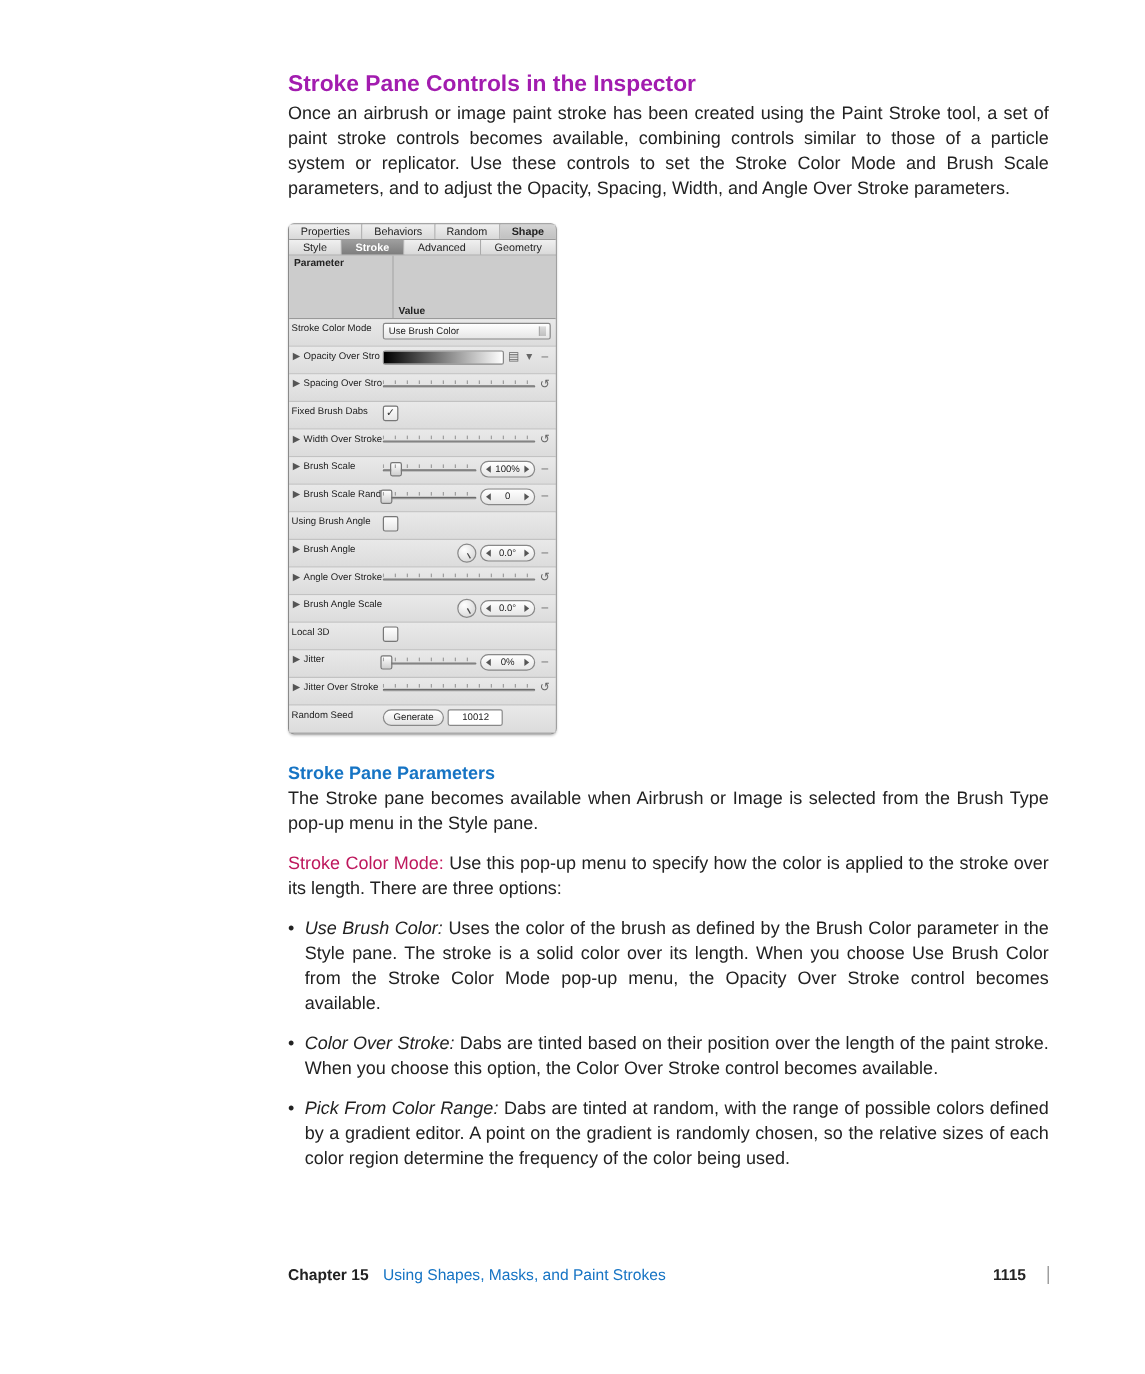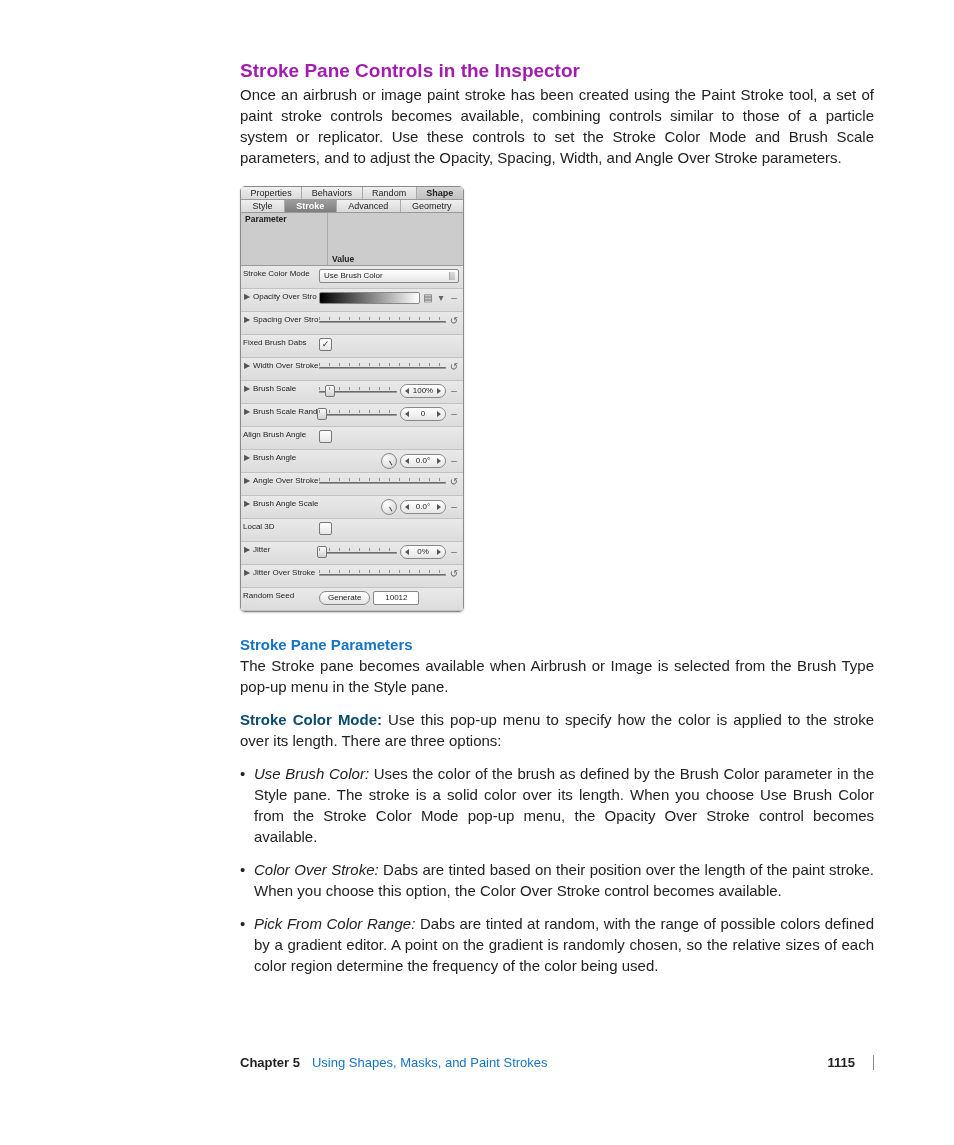--- a/index.html
+++ b/index.html
@@ -23,22 +23,22 @@
     font-weight: 700;
     margin: 0 0 2px 0;
   }
   h3.subsection-title {
     color: #1674c4;
     font-size: 15px;
     font-weight: 700;
     margin: 22px 0 2px 0;
   }
   span.term-label {
-    color: #0c4a6e;
-    font-weight: 700;
+    color: #be185d;
+    font-weight: 400;
   }
   p.body-text {
     margin: 0 0 12px 0;
     line-height: 1.40;
     text-align: justify;
   }
   ul.bullets {
     list-style: none;
     padding: 0;
     margin: 0 0 14px 0;
@@ -316,21 +316,21 @@
         <div class="slider-track">
             <div class="slider-thumb" style="left:4%"></div>
           </div>
         <div class="stepper">0</div>
         <span class="reset-icon">–</span>
       </div>
     </div>
 
     <div class="param-row">
       <div class="name-cell">
-          <span>Align Brush Angle</span>
+          <span>Using Brush Angle</span>
         </div>
       <div class="value-cell">
         <span class="checkbox"></span>
       </div>
     </div>
 
     <div class="param-row">
       <div class="name-cell">
           <span class="disclosure">▶</span>
           <span>Brush Angle</span>
@@ -436,18 +436,18 @@
     </li>
     <li>
       <span class="bullet-mark">•</span>
       <span class="option-name">Pick From Color Range:</span>
       <span> </span>
       <span>Dabs are tinted at random, with the range of possible colors defined by a gradient editor. A point on the gradient is randomly chosen, so the relative sizes of each color region determine the frequency of the color being used.</span>
     </li>
   </ul>
 
   <div class="footer">
-    <span class="chapter">Chapter 5</span>
+    <span class="chapter">Chapter 15</span>
     <span class="chapter-title">Using Shapes, Masks, and Paint Strokes</span>
     <span class="page-num">1115</span>
   </div>
 
 </div>
 
 </body></html>

